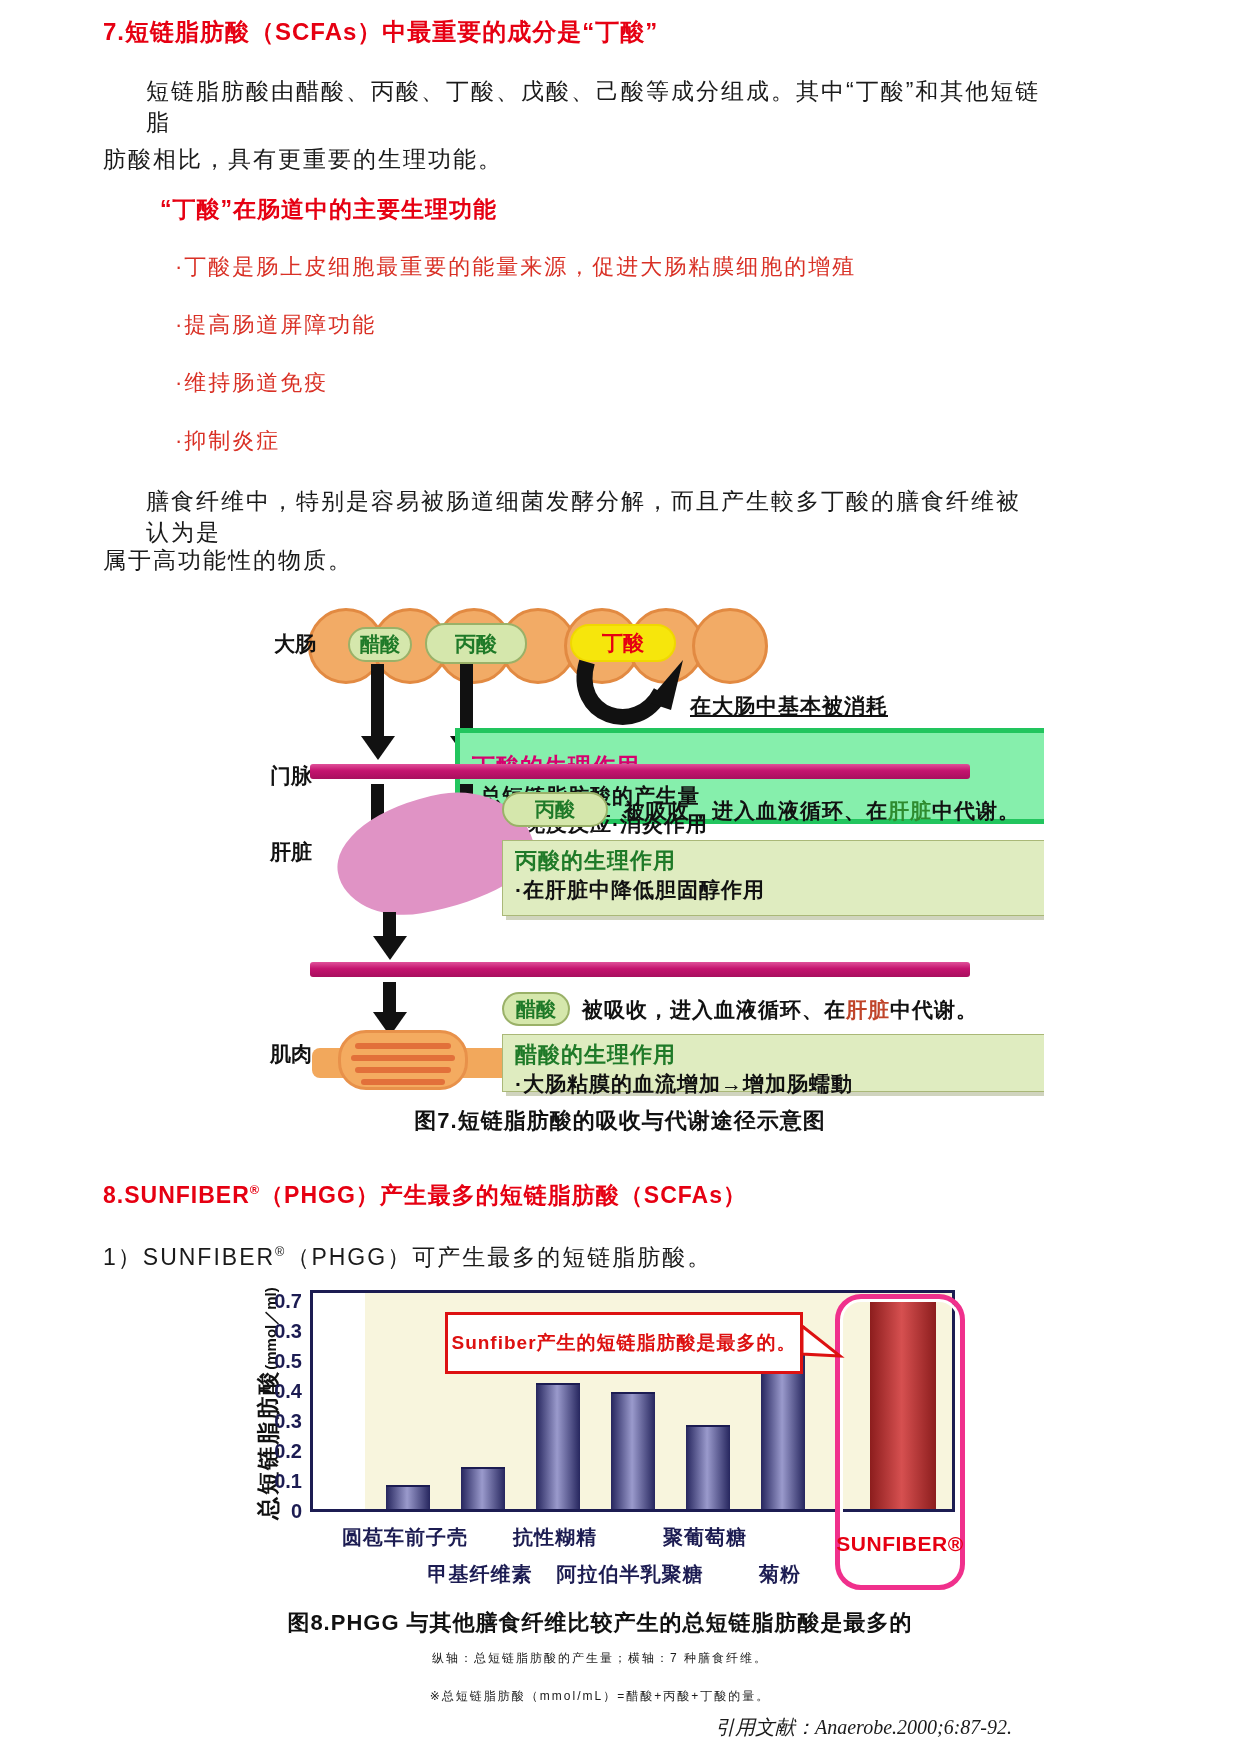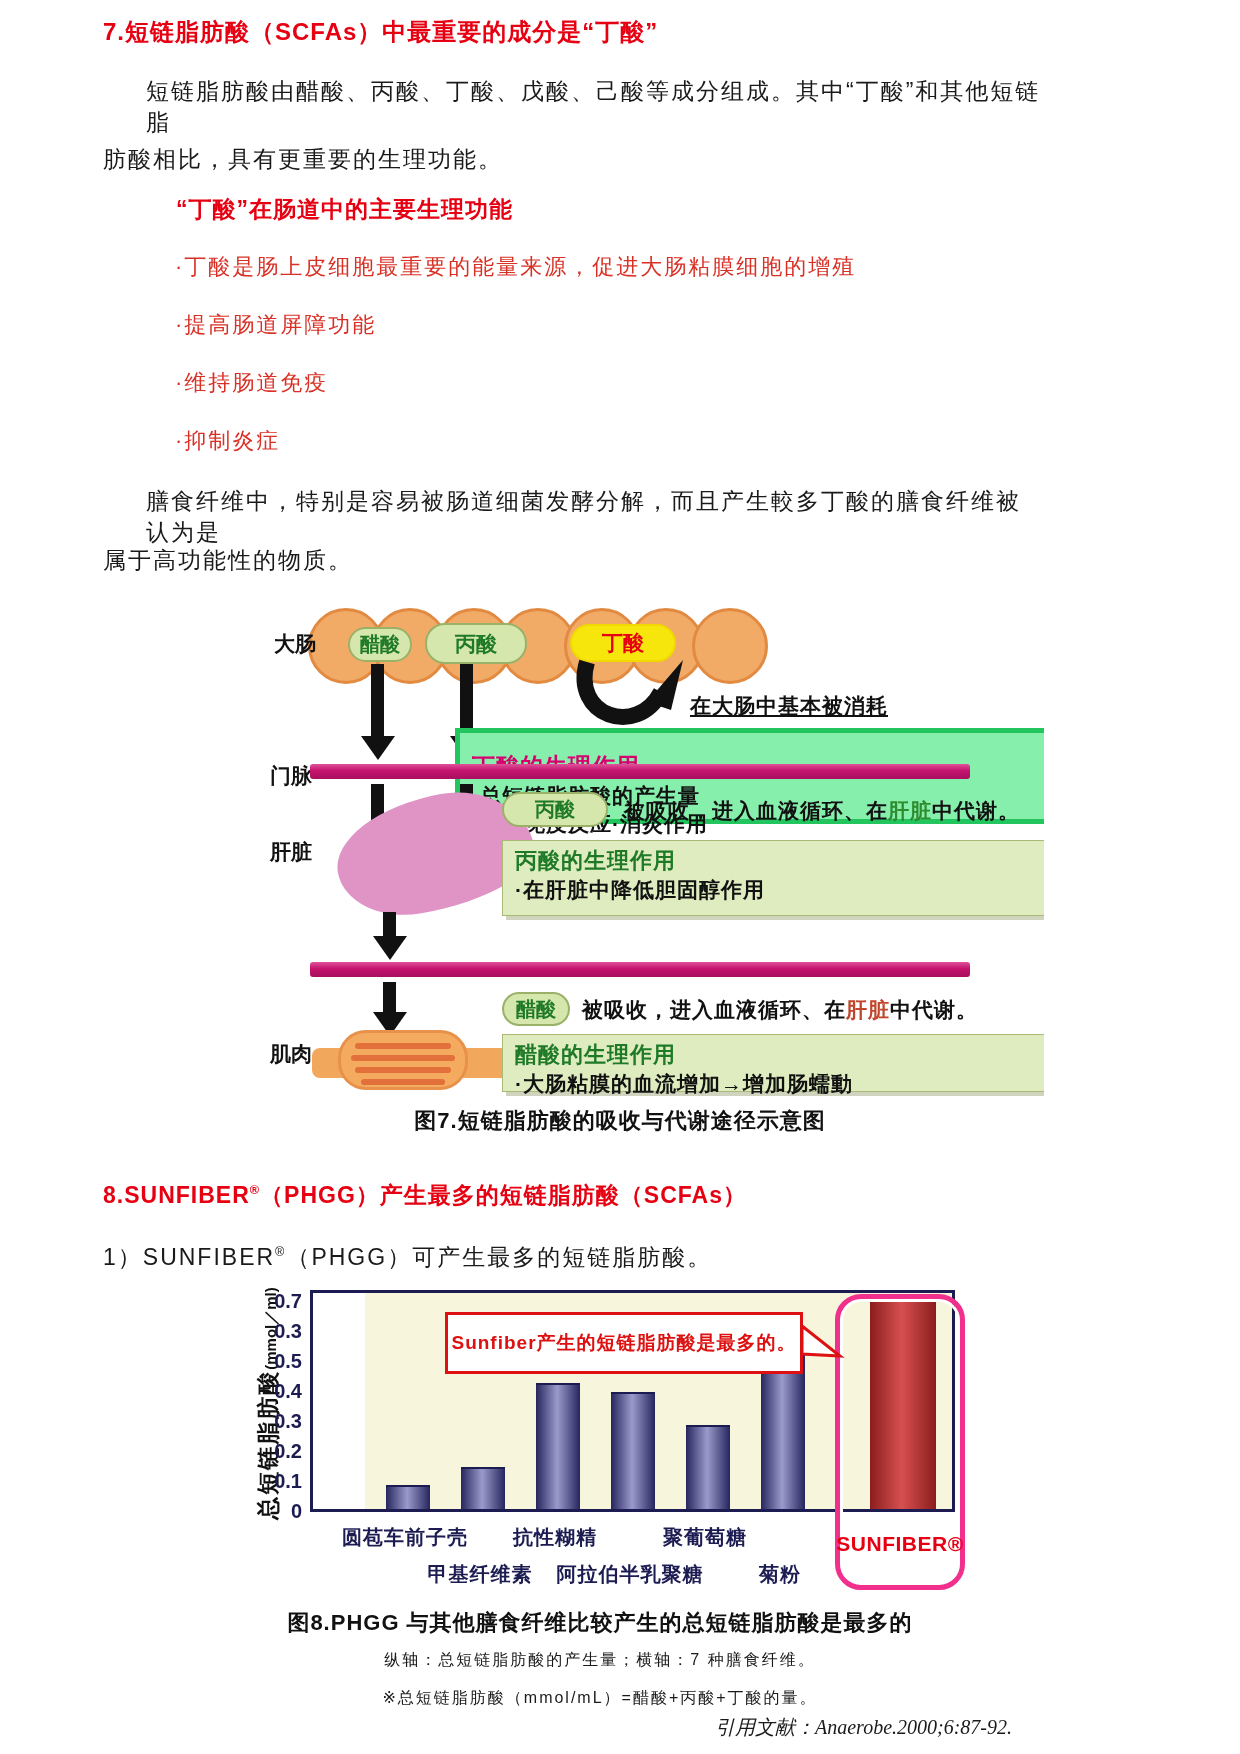--- a/index.html
+++ b/index.html
@@ -55,33 +55,33 @@
   .ylab-main{font-size:23px;font-weight:bold;color:#111;letter-spacing:2px;}
   .ylab-unit{font-size:15px;font-weight:bold;color:#111;}
   .pink-rect{position:absolute;left:595px;top:14px;width:130px;height:296px;border:5px solid #f0308c;
              border-radius:26px;box-shadow:inset 0 0 0 3px #ffffff;box-sizing:border-box;}
   .callout{position:absolute;left:205px;top:32px;width:358px;height:62px;background:#ffffff;
            border:3px solid #dd1111;box-sizing:border-box;display:flex;align-items:center;justify-content:center;
            font-size:19px;font-weight:bold;color:#dd1111;letter-spacing:1px;}
   .sunfiber-label{position:absolute;width:160px;text-align:center;font-size:21px;font-weight:bold;color:#e60012;
                   letter-spacing:0.5px;}
   .caption{font-weight:bold;font-size:22px;color:#111;letter-spacing:1px;}
-  .note-t{font-size:16px;color:#1a1a1a;letter-spacing:2px;}
+  .note-t{font-size:12px;color:#1a1a1a;letter-spacing:2px;}
   .citation{font-style:italic;font-size:20px;color:#1a1a1a;font-family:"Liberation Serif","DejaVu Serif",serif;}
   sup.reg{font-size:0.55em;vertical-align:super;}
 </style>
 </head>
 <body>
 
 <div class="page">
 
   <div class="abs red-h" style="left:103px;top:16px;">7.短链脂肪酸（SCFAs）中最重要的成分是“丁酸”</div>
   <div class="abs body-t" style="left:146px;top:76px;">短链脂肪酸由醋酸、丙酸、丁酸、戊酸、己酸等成分组成。其中“丁酸”和其他短链脂</div>
   <div class="abs body-t" style="left:103px;top:144px;">肪酸相比，具有更重要的生理功能。</div>
-  <div class="abs red-h" style="left:160px;top:194px;font-size:23px;margin-left:16px;">“丁酸”在肠道中的主要生理功能</div>
+  <div class="abs red-h" style="left:160px;top:194px;font-size:23px;">“丁酸”在肠道中的主要生理功能</div>
   <div class="abs red-b" style="left:175px;top:252px;">·丁酸是肠上皮细胞最重要的能量来源，促进大肠粘膜细胞的增殖</div>
   <div class="abs red-b" style="left:175px;top:310px;">·提高肠道屏障功能</div>
   <div class="abs red-b" style="left:175px;top:368px;">·维持肠道免疫</div>
   <div class="abs red-b" style="left:175px;top:426px;">·抑制炎症</div>
   <div class="abs body-t" style="left:146px;top:486px;">膳食纤维中，特别是容易被肠道细菌发酵分解，而且产生較多丁酸的膳食纤维被认为是</div>
   <div class="abs body-t" style="left:103px;top:545px;">属于高功能性的物质。</div>
 
   <div class="fig7">
 
     <div>

